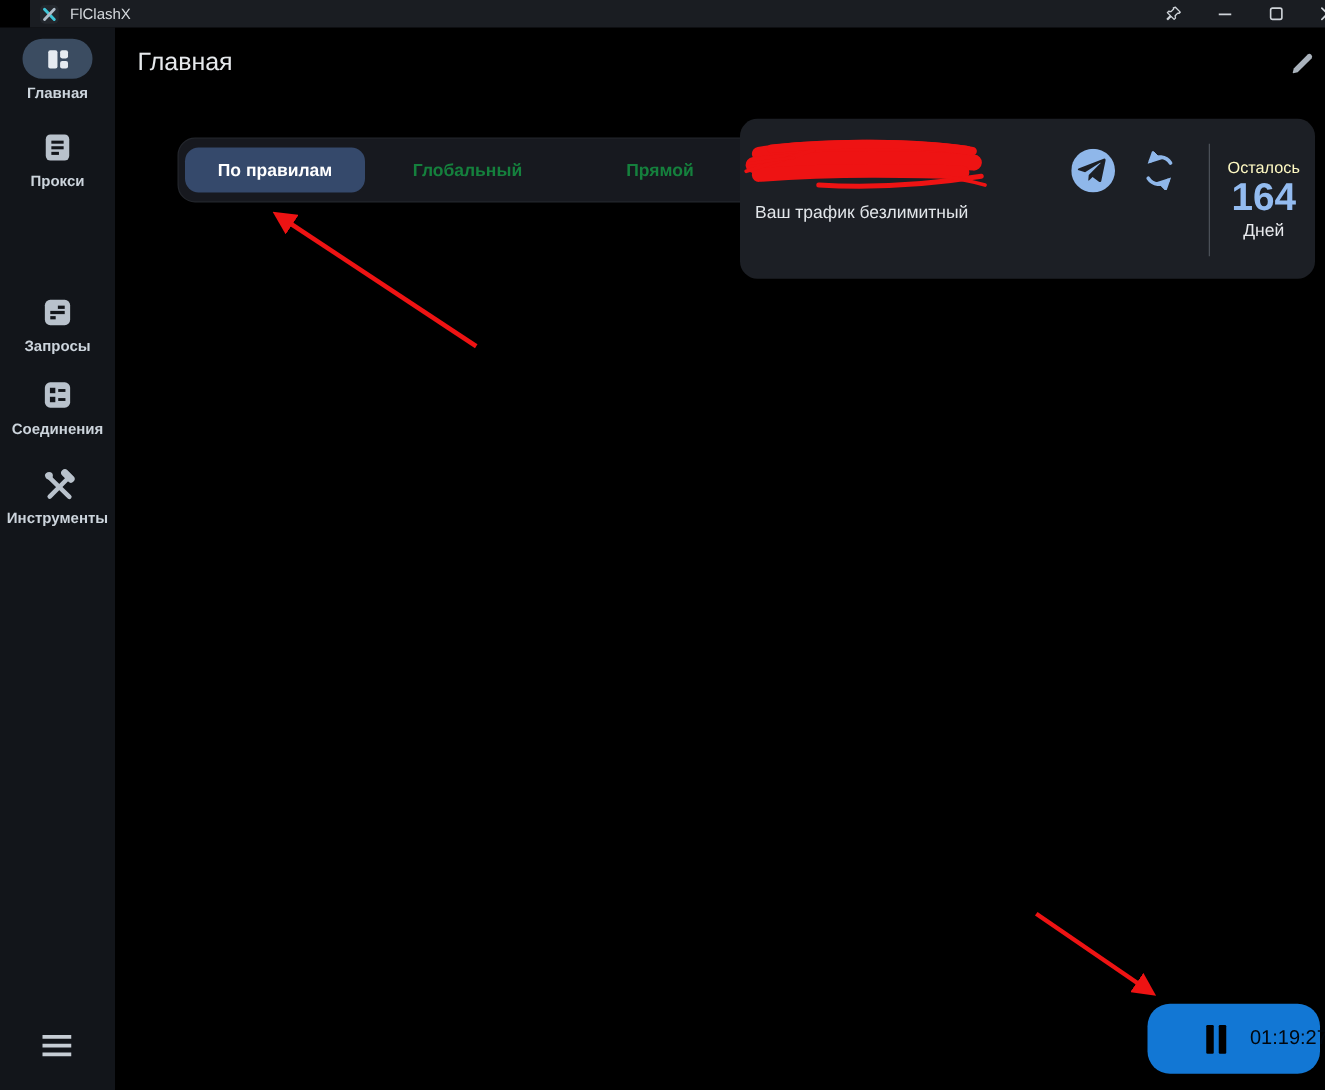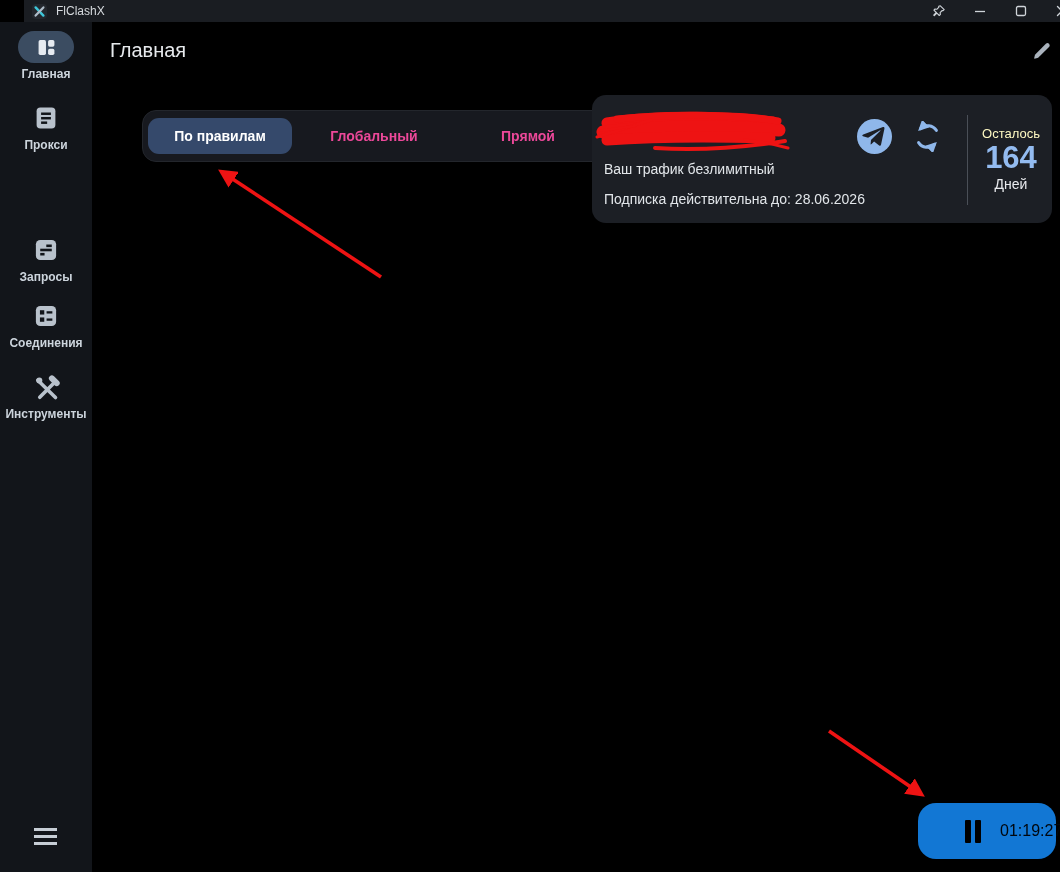--- a/index.html
+++ b/index.html
@@ -39,21 +39,21 @@
   .page-title { position:absolute; left:18px; top:17px; font-size:20px; color:#e6e9ec; font-weight:500; }
   .edit-btn { position:absolute; left:936px; top:15px; width:26px; height:26px; display:flex; align-items:center; justify-content:center; }
 
   
   .tabs {
     position:absolute; left:18px; top:88px; width:464px; height:52px;
     background:#17191f; border:1px solid #23262c; border-radius:14px; display:flex;margin-left:32px;
   }
   .tab {
     flex:1; display:flex; align-items:center; justify-content:center;
-    font-size:14px; font-weight:600; color:#ec4899; margin:7px 5px; border-radius:11px; cursor:pointer;
+    font-size:14px; font-weight:600; color:#15803d; margin:7px 5px; border-radius:11px; cursor:pointer;
   }
   .tab.selected { background:#35496b; color:#fff; }
 
   
   .card {
     position:absolute; left:500px; top:73px; width:460px; height:128px;
     background:#1c1f25; border-radius:14px;
   }
   .scribble { position:absolute; left:3px; top:12px; }
   .tg-icon   { position:absolute; left:265px; top:24px; width:35px; height:35px; cursor:pointer; }
@@ -235,21 +235,20 @@
 
     <div class="card-divider"></div>
 
     <div class="remain">
       <div class="remain-label">Осталось</div>
       <div class="remain-value">164</div>
       <div class="remain-unit">Дней</div>
     </div>
 
     <div class="traffic">Ваш трафик безлимитный</div>
-    <div class="valid">Подписка действительна до: 28.06.2026</div>
   </div>
 
   <div class="timer-btn">
     <div class="pause">
         <span></span>
         <span></span>
       </div>
     <div class="timer-text">01:19:27</div>
   </div>
 </div>

